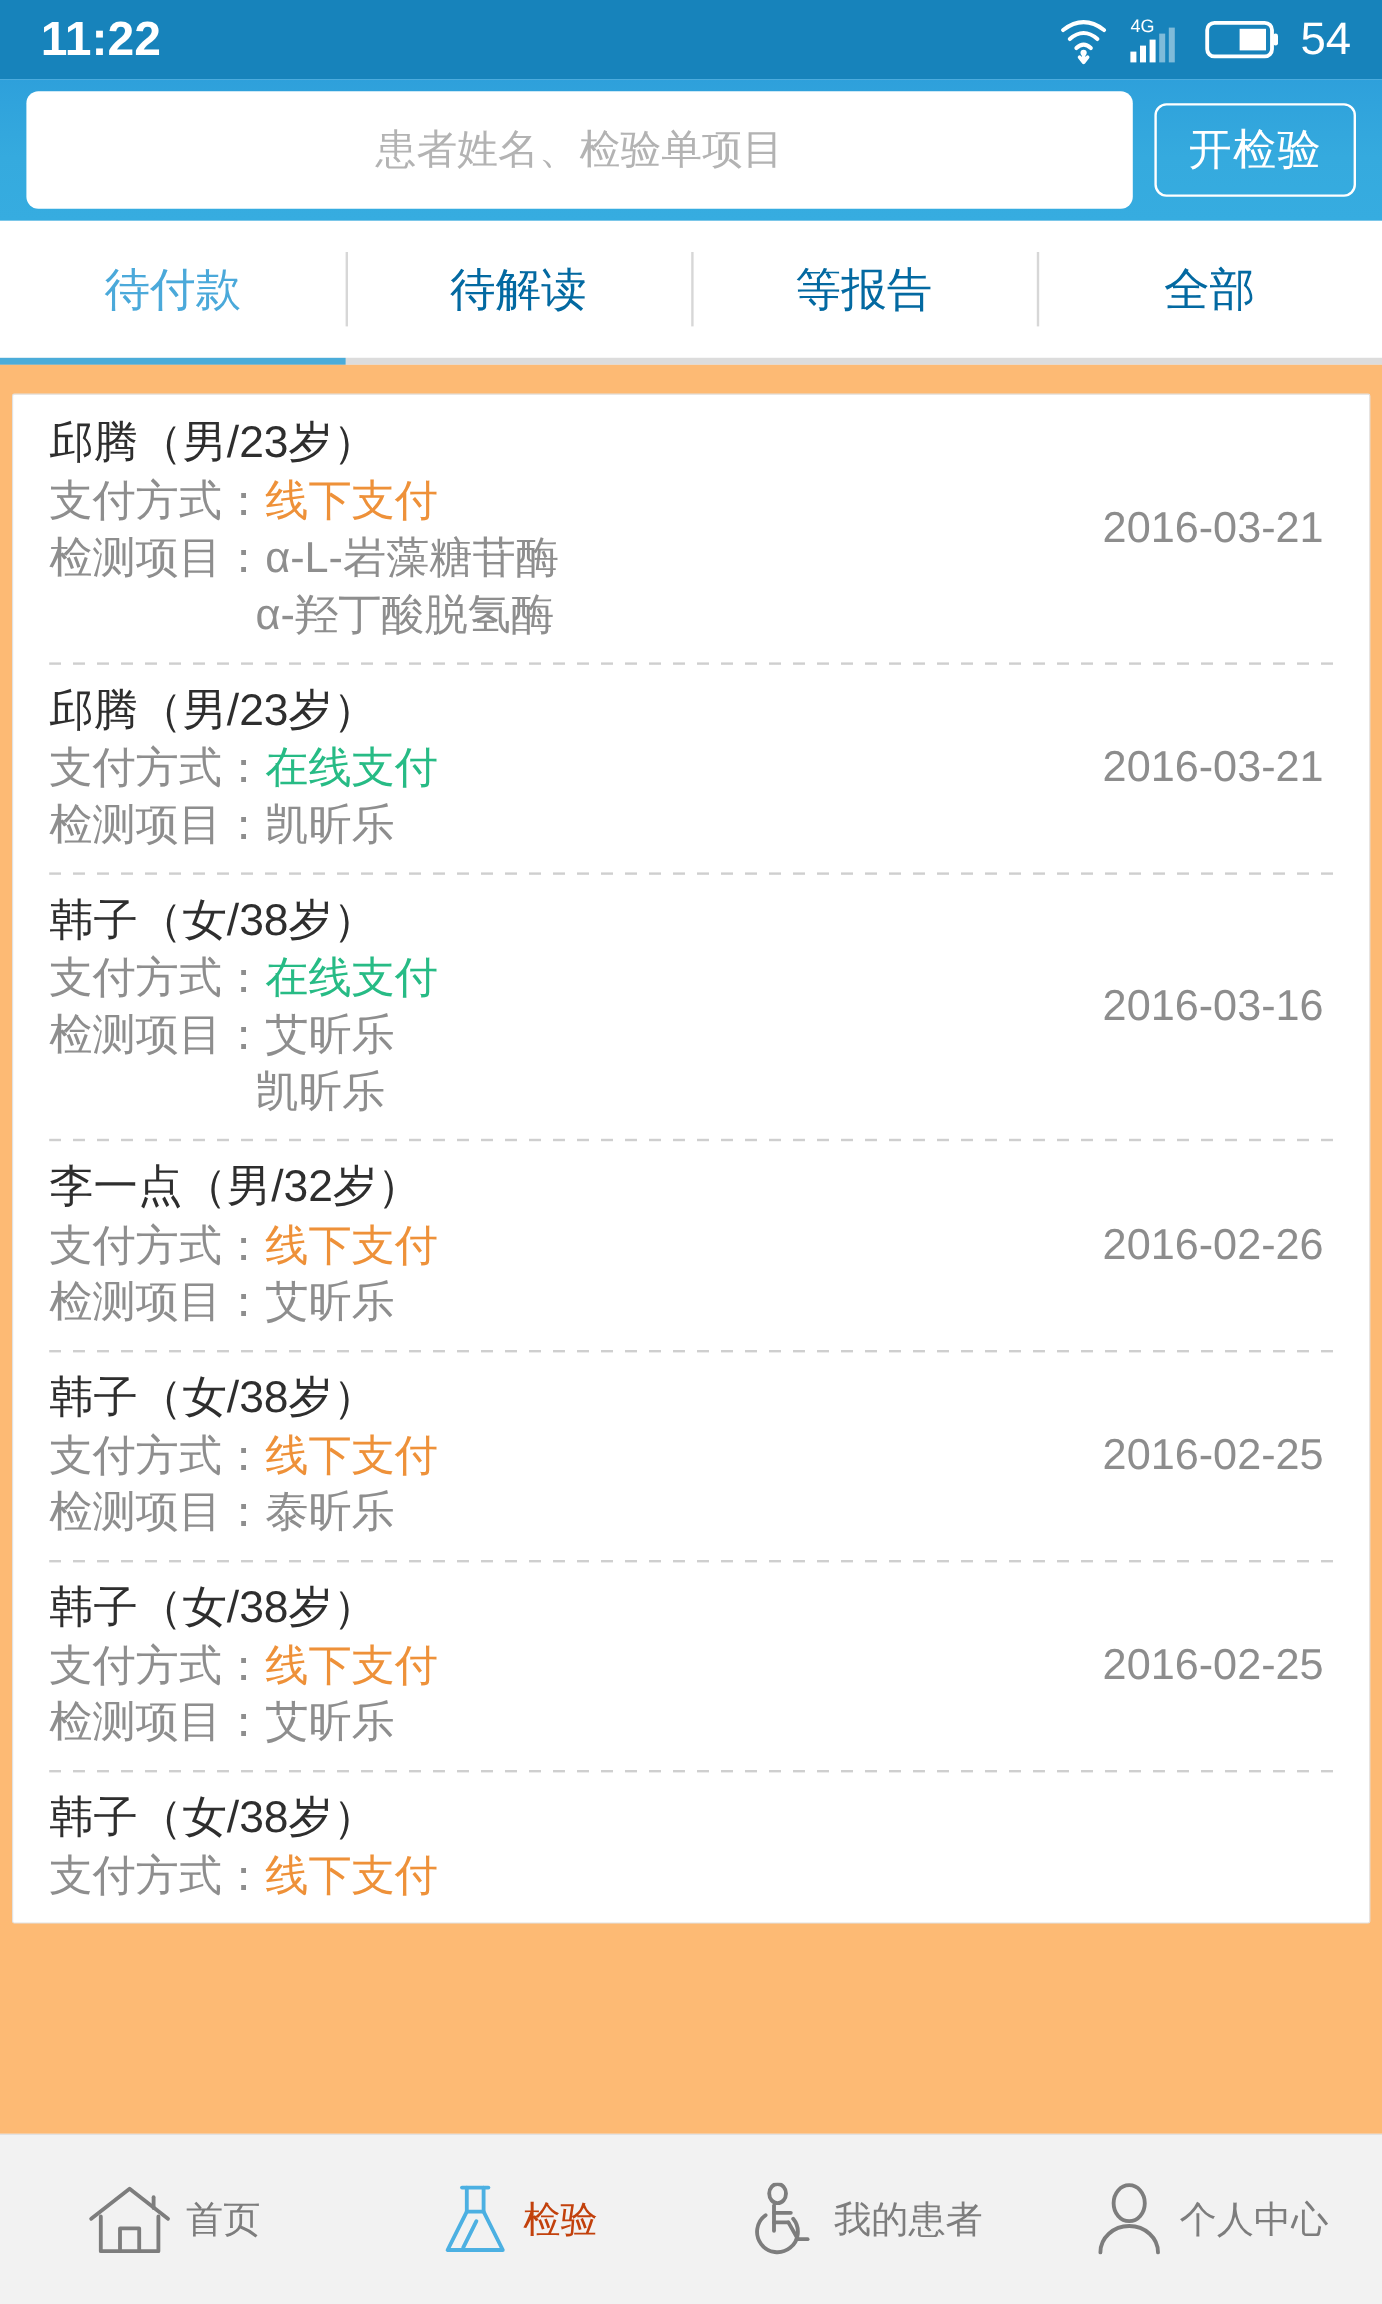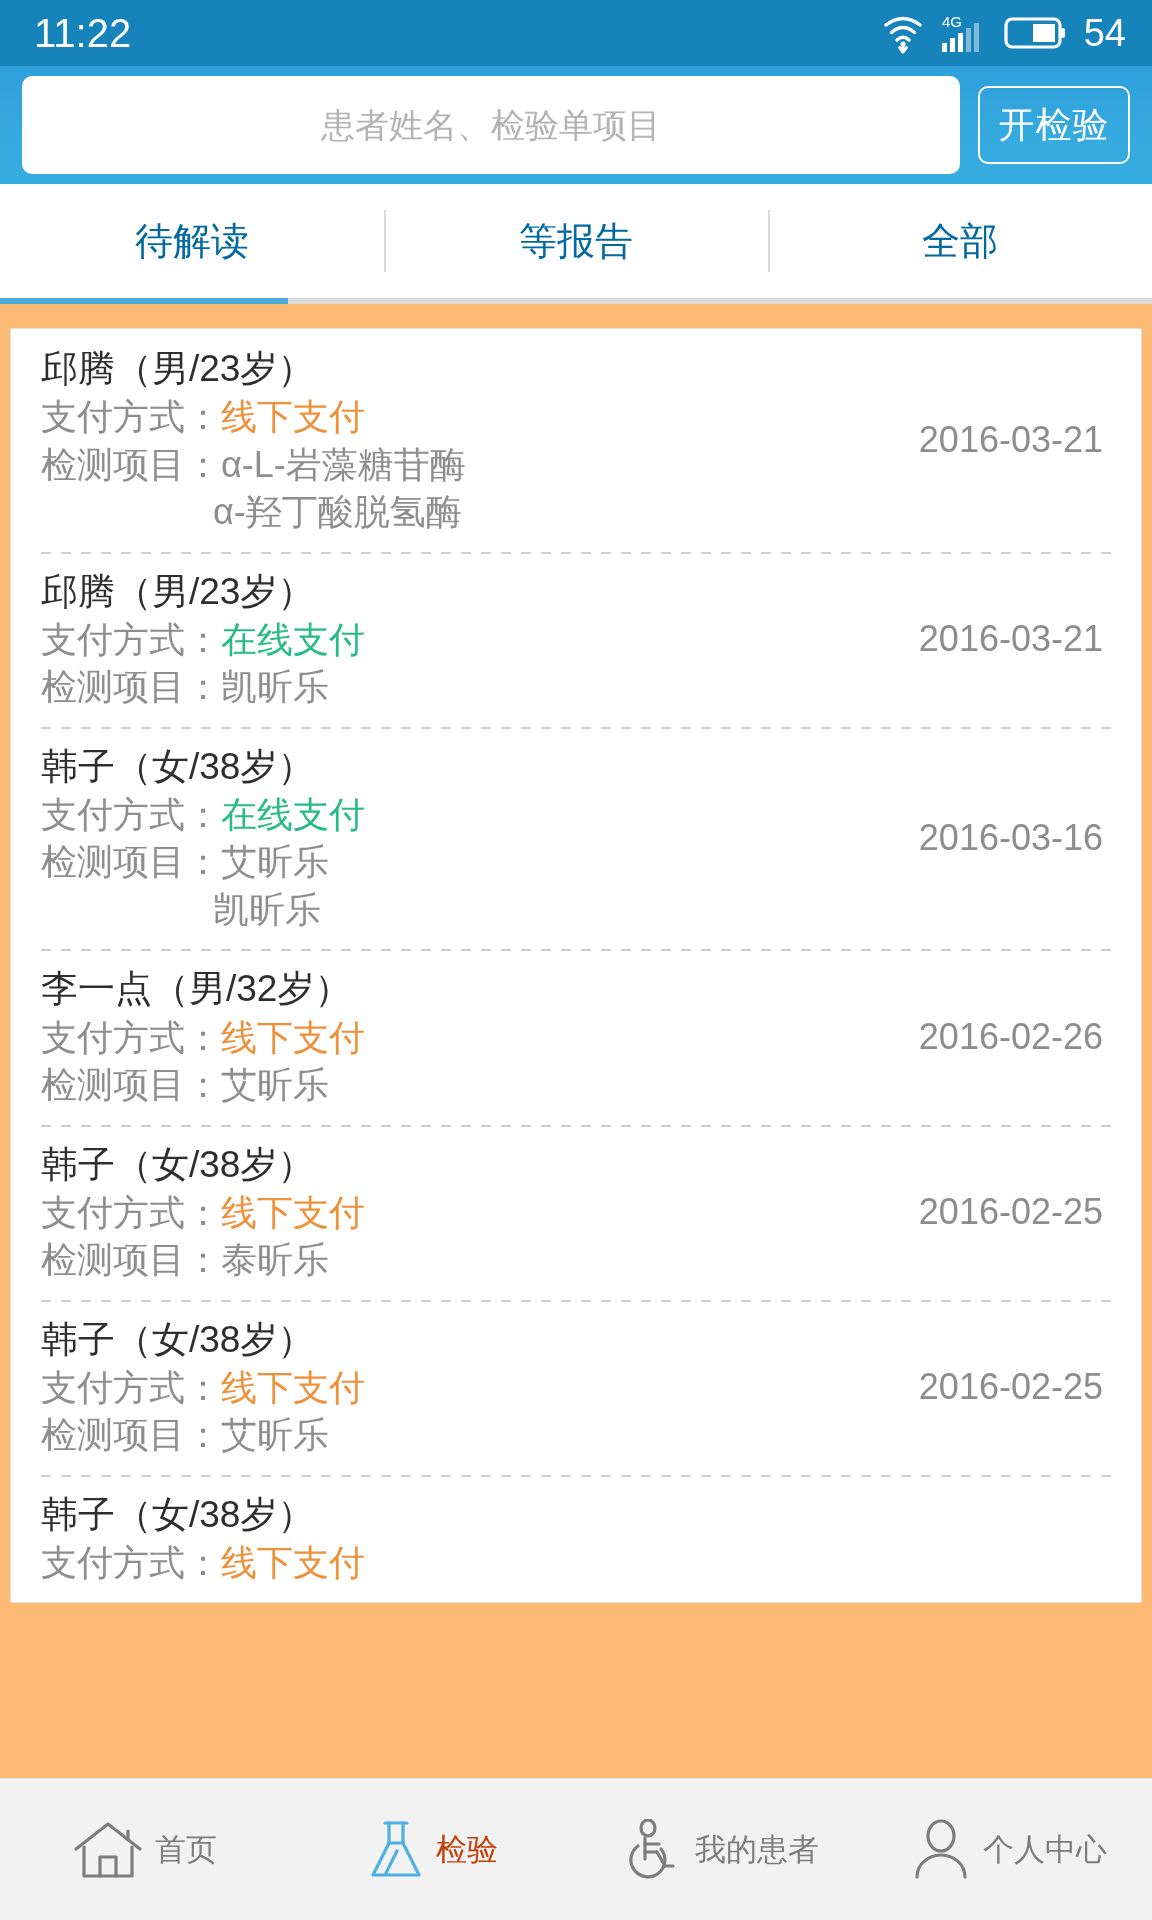--- a/index.html
+++ b/index.html
@@ -10,40 +10,40 @@
     overflow:hidden;
   }
   #app { position:relative; width:1152px; height:1920px; display:flex; flex-direction:column; }
 
   
   .statusbar {
     height:66px; background:#1783bb; color:#fff;
     display:flex; align-items:center; justify-content:space-between;
     padding:0 26px 0 34px; flex:0 0 auto;
   }
-  .status-time { font-size:40px; letter-spacing:0px; line-height:1; font-weight:400; }
+  .status-time { font-size:40px; letter-spacing:0px; line-height:1; font-weight:700; }
   .status-right { display:flex; align-items:center; gap:12px; }
   .status-right svg { display:block; }
   .battery-num { font-size:38px; line-height:1; margin-left:6px; }
 
   
   .searchbar {
     flex:0 0 auto; height:118px;
     background:linear-gradient(to bottom,#2ea0db 0%,#35aade 55%,#36ace0 100%);
     display:flex; align-items:center; padding:0 22px; gap:18px;
   }
   .search-input {
     flex:1 1 auto; height:98px; background:#fff; border:none; border-radius:10px;
     font-size:34px; color:#9e9e9e; text-align:center;
     font-family:"Liberation Sans","DejaVu Sans",sans-serif;
     outline:none;
   }
   .search-input::placeholder { color:#b3b3b3; opacity:1; }
   .kaijianyan-btn {
-    flex:0 0 auto; width:152px; height:78px;
+    flex:0 0 auto; width:168px; height:78px;
     border:2px solid #ffffff; border-radius:10px; background:transparent;
     color:#ffffff; font-size:36px; letter-spacing:1px;
     font-family:"Liberation Sans","DejaVu Sans",sans-serif;
     display:flex; align-items:center; justify-content:center; cursor:pointer;
   }
 
   
   .tabs {
     flex:0 0 auto; height:114px; background:#ffffff;
     display:flex; align-items:stretch; position:relative;
@@ -141,20 +141,21 @@
       <span class="battery-num">54</span>
     </div>
   </div>
 
   <div class="searchbar">
     <input class="search-input" type="text" placeholder="患者姓名、检验单项目" style="">
     <div class="kaijianyan-btn">开检验</div>
   </div>
 
   <div class="tabs">
+    <div class="tab active">待付款</div>
     <div class="tab">待解读</div>
     <div class="tab">等报告</div>
     <div class="tab">全部</div>
   </div>
   <div class="tab-underline-track">
     <div class="tab-underline-active"></div>
   </div>
 
   <div class="list-wrap">
     <div class="card" id="card">

